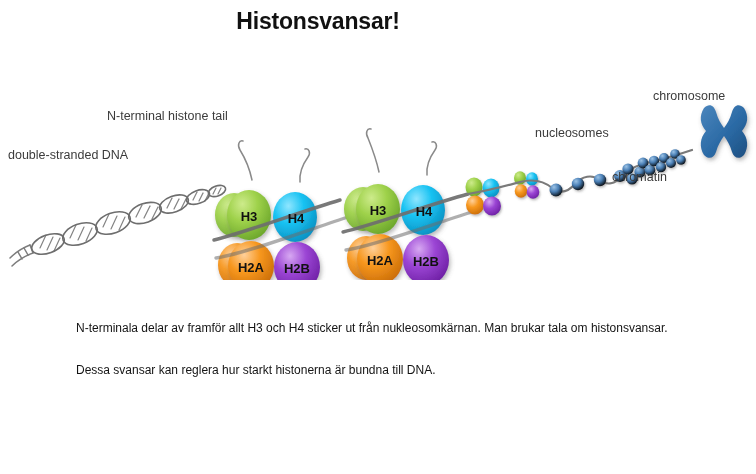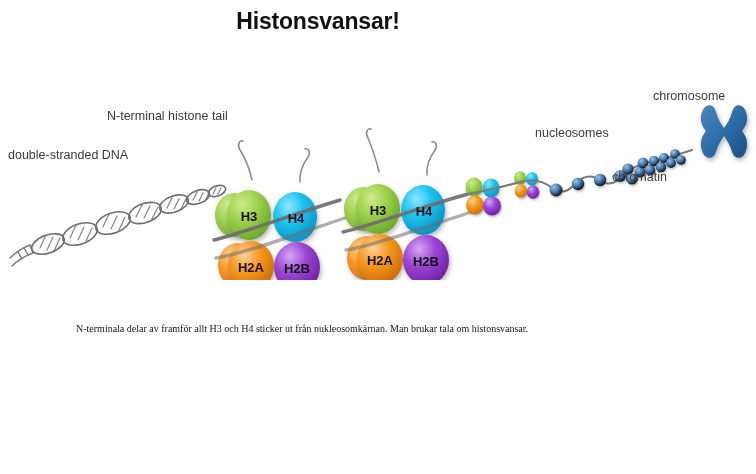--- a/index.html
+++ b/index.html
@@ -46,23 +46,22 @@
     display: block;
   }
 
   
   #body-text {
     position: absolute;
     left: 76px;
     top: 318px;
     width: 660px;
     color: #141414;
-    font-size: 10px;
+    font-size: 12px;
     line-height: 21px;
-    font-family: Liberation Serif, serif;
   }
   #body-text .para {
     margin: 0;
   }
   #body-text .para.second {
     margin-top: 21px;
   }
   .fig-label {
     font-family: "Liberation Sans", sans-serif;
     fill: #3b3b3b;
@@ -277,13 +276,14 @@
     <text class="fig-label" x="535" y="75" font-size="12.5">nucleosomes</text>
 
     <text class="fig-label" x="612" y="119" font-size="12.5">chromatin</text>
 
     <text class="fig-label" x="653" y="38" font-size="12.5">chromosome</text>
   </svg>
 </div>
 
 <div id="body-text">
   <p class="para">N-terminala delar av framför allt H3 och H4 sticker ut från nukleosomkärnan. Man brukar tala om histonsvansar.</p>
+  <p class="para second">Dessa svansar kan reglera hur starkt histonerna är bundna till DNA.</p>
 </div>
 
 </body></html>

